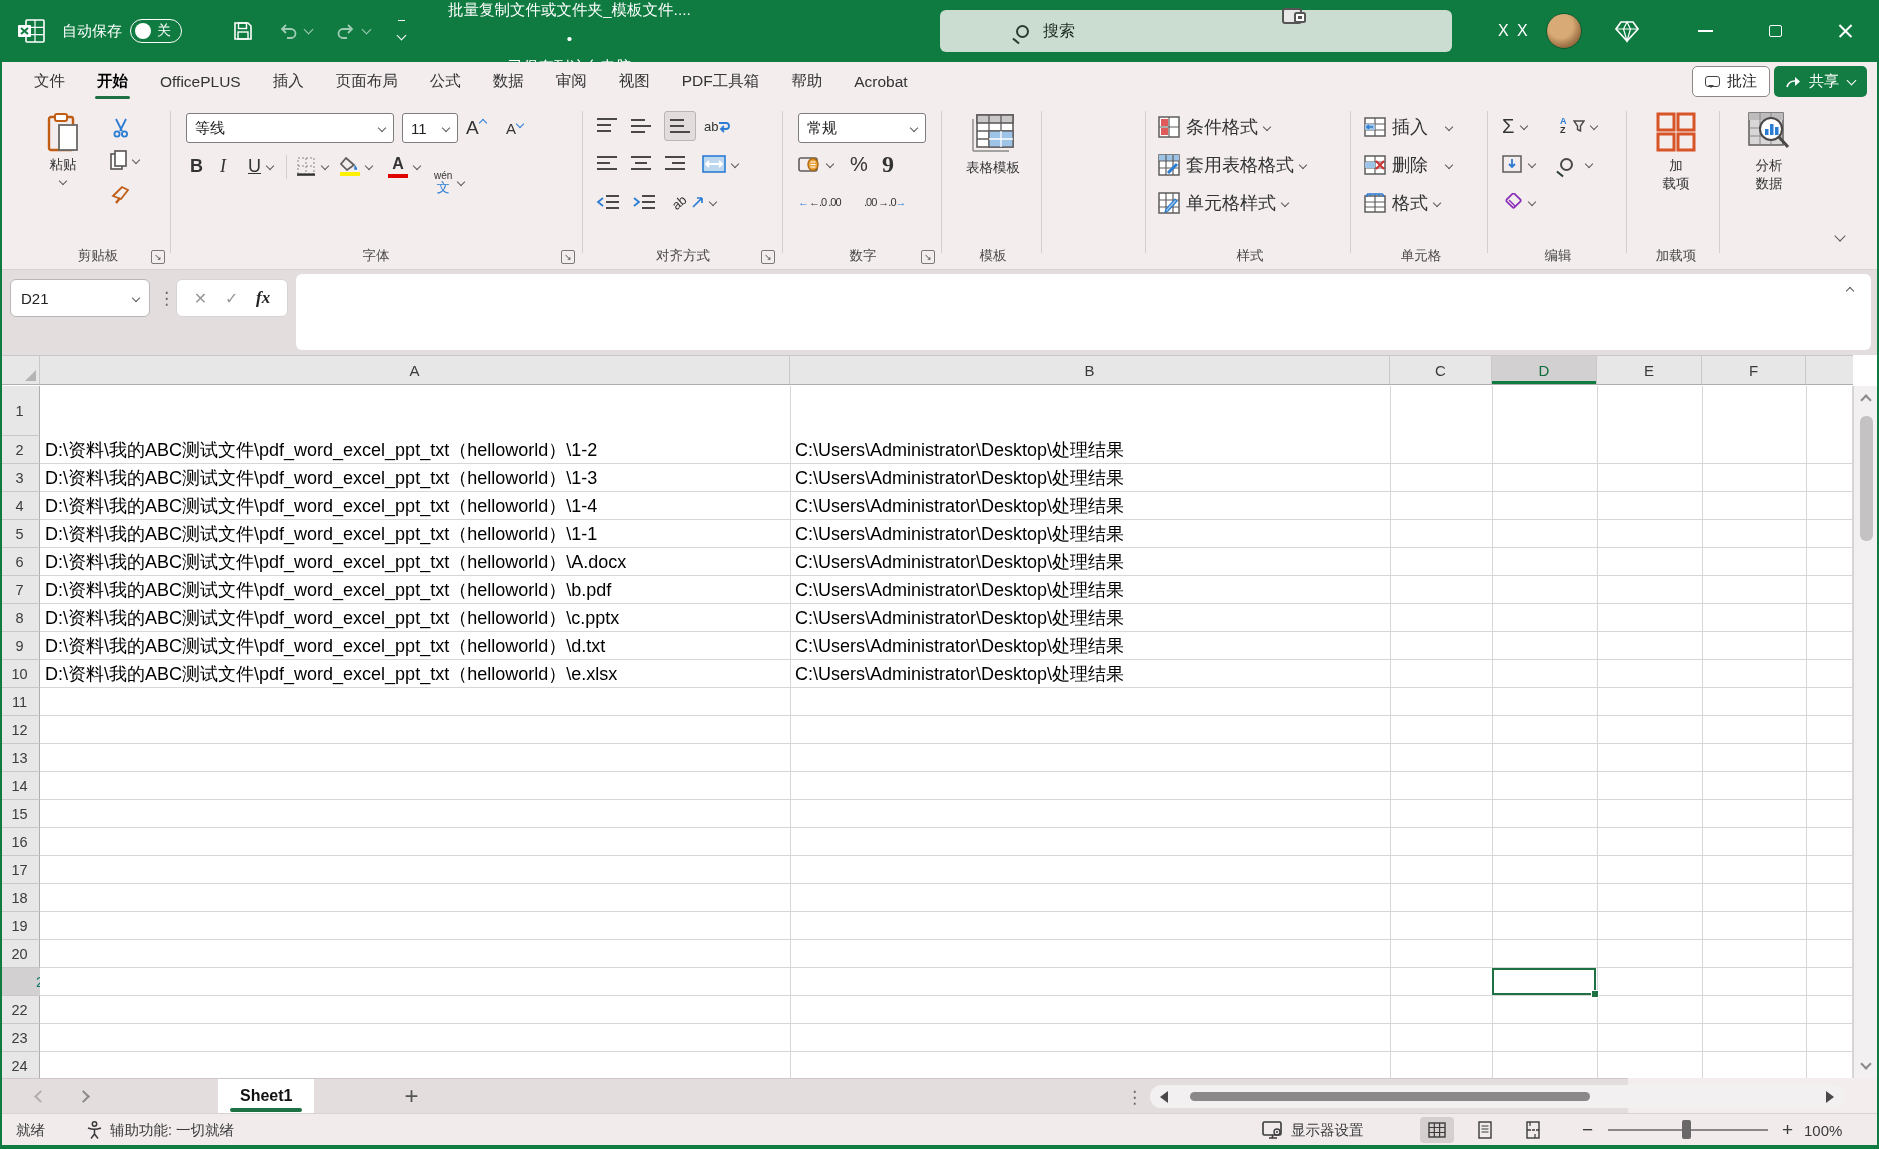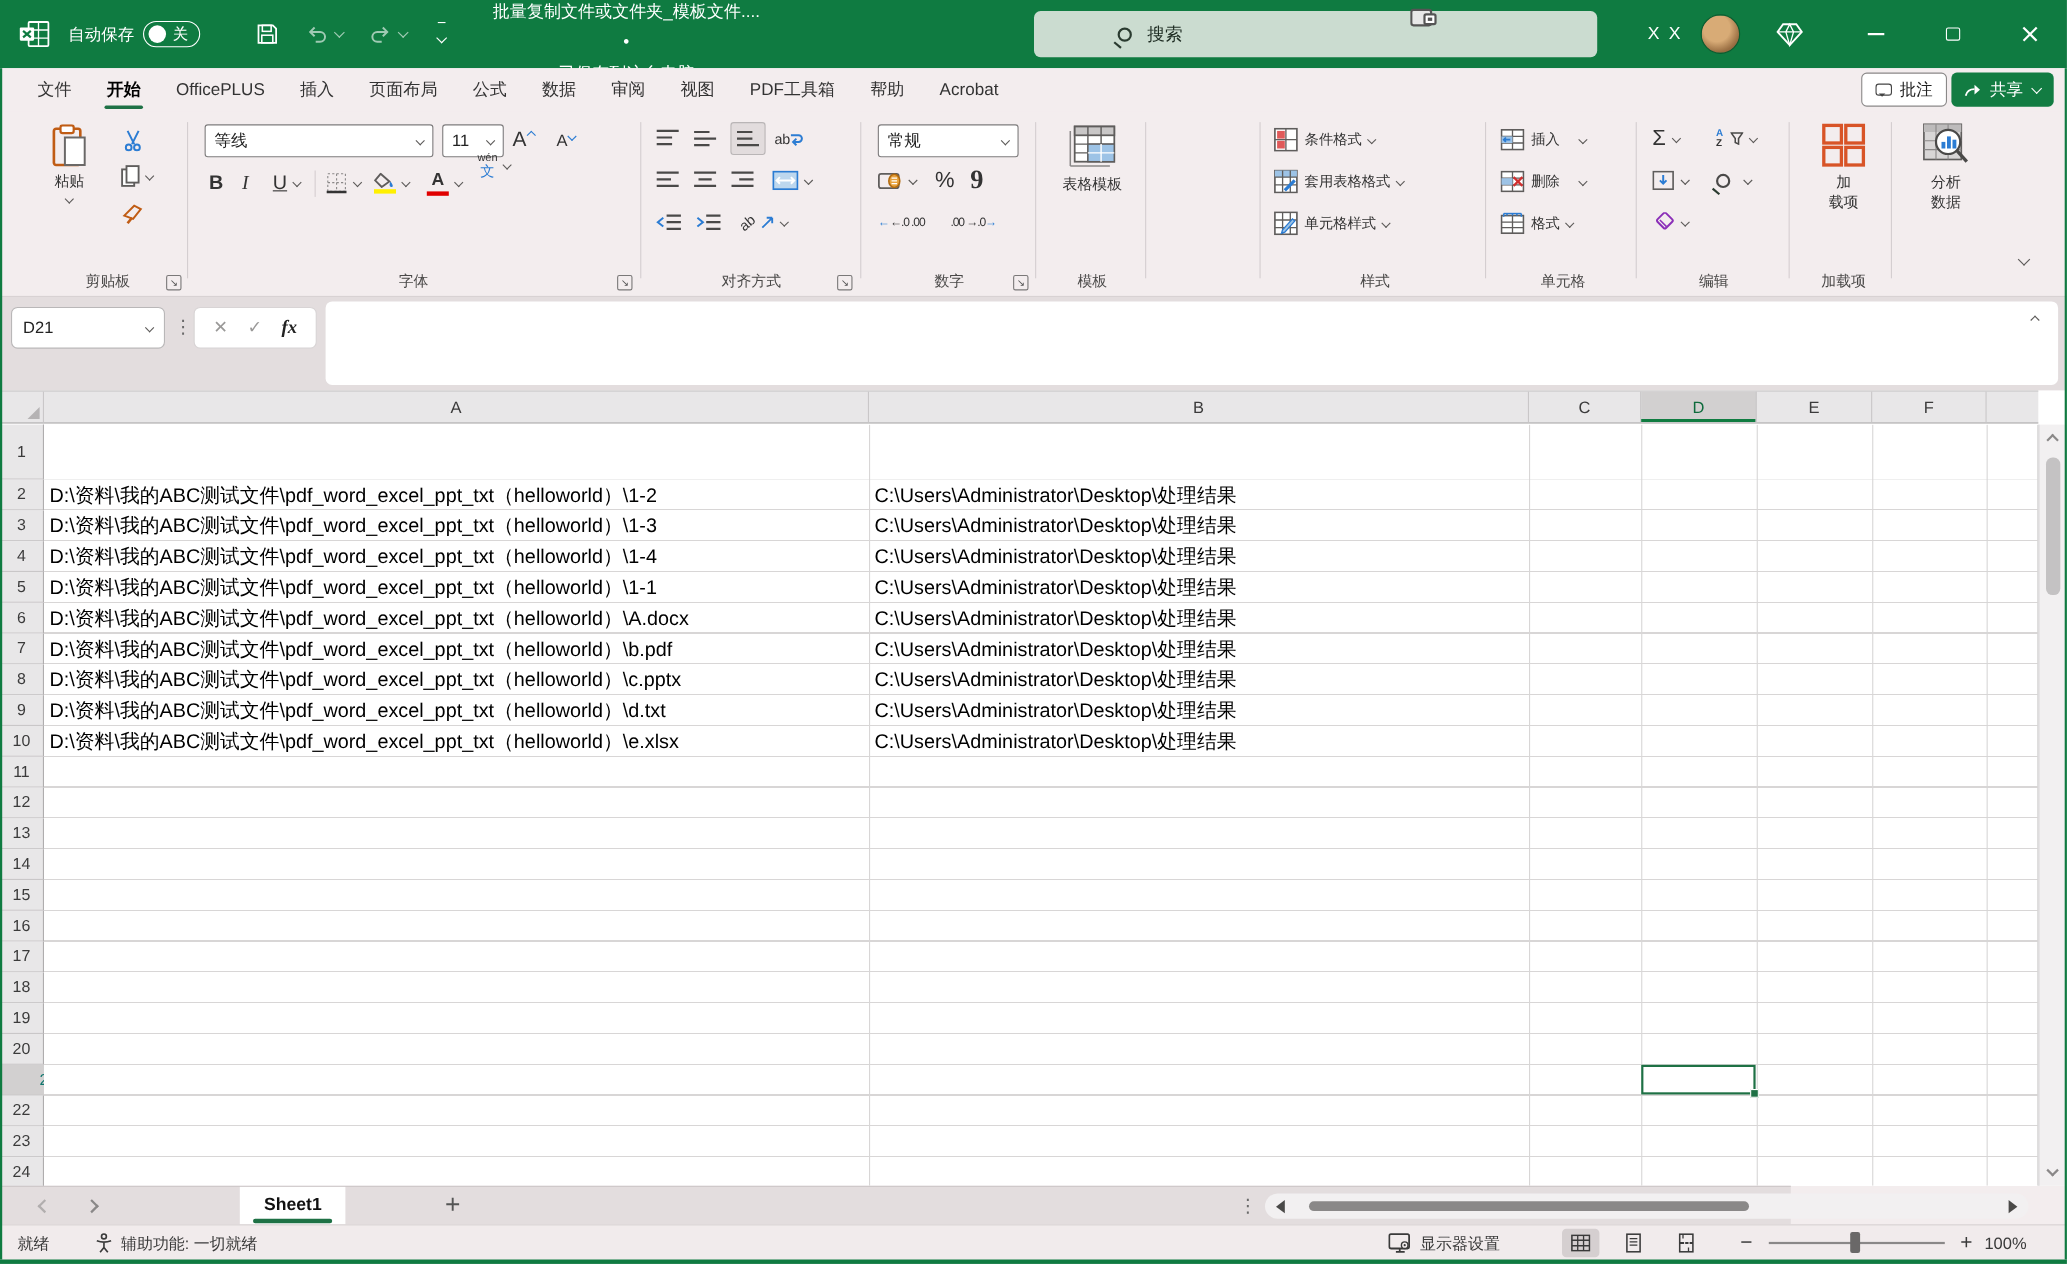--- a/index.html
+++ b/index.html
@@ -42,21 +42,21 @@
   .launch{position:absolute;bottom:6px;right:3px;width:14px;height:14px;border:1px solid #7a7878;border-radius:2px;color:#555;font-size:9px;line-height:12px;text-align:center;cursor:pointer;}
   .ch{display:inline-block;width:6px;height:6px;border-right:1.5px solid #5c5a58;border-bottom:1.5px solid #5c5a58;transform:rotate(45deg);vertical-align:middle;}
   .chup{transform:rotate(-135deg);}
   .bigbtn{position:absolute;display:flex;flex-direction:column;align-items:center;cursor:pointer;font-size:13.5px;color:#333;}
   .mini{position:absolute;display:flex;align-items:center;justify-content:center;cursor:pointer;height:26px;}
   .selbox{background:#fff;border:1px solid #7E7C7D;border-radius:3px;height:30px;display:flex;align-items:center;padding:0 8px;font-size:15px;color:#222;cursor:pointer;}
   .selbox .ch{margin-left:auto;}
   .btnface{font-size:17px;color:#333;}
   .ubar{display:block;height:4px;margin-top:1px;}
   svg{display:block;}
-  .stylrow{position:absolute;left:6px;display:flex;align-items:center;gap:6px;height:28px;font-size:13px;color:#333;cursor:pointer;white-space:nowrap;}
+  .stylrow{position:absolute;left:6px;display:flex;align-items:center;gap:6px;height:28px;font-size:18px;color:#333;cursor:pointer;white-space:nowrap;}
   
   #formula{position:absolute;left:0;top:270px;width:1879px;height:85px;background:#E3DDDE;}
   #namebox{position:absolute;left:10px;top:9px;width:140px;height:38px;background:#fff;border:1px solid #B9B7B8;border-radius:6px;display:flex;align-items:center;padding:0 10px;font-size:15px;color:#222;}
   #fxbox{position:absolute;left:176px;top:9px;width:112px;height:38px;background:#fff;border:1px solid #D8D4D5;border-radius:6px;display:flex;align-items:center;justify-content:space-around;padding:0 8px;}
   #finput{position:absolute;left:296px;top:4px;width:1575px;height:76px;background:#fff;border-radius:6px;font-size:15px;color:#222;padding:8px;}
   .vdots{color:#6a6a6a;font-size:17px;letter-spacing:0;}
   
   #sheet{position:absolute;left:0;top:355px;width:1879px;height:723px;background:#fff;}
   #colheaders{position:absolute;left:0;top:0;width:1853px;height:30px;display:flex;background:#E8E7E8;border-bottom:1px solid #AFADAE;border-top:1px solid #C9C7C8;}
   .colh{height:100%;border-right:1px solid #C9C7C8;display:flex;align-items:center;justify-content:center;font-size:15px;color:#3b3b3b;cursor:pointer;}
@@ -295,21 +295,21 @@
               <path d="M15 8c2 2.5 3 5 .8 5S14 10 15 8z" fill="#2B7CD3"></path>
             </svg>
             <span class="ubar" style="width:20px;background:#FFF000;"></span>
           </span>
         <span class="ch"></span>
       </div>
       <div class="mini" style="left:214px;top:52px;gap:6px;">
         <span style="text-align:center;"><span class="btnface" style="font-size:16px;font-weight:bold;">A</span><span class="ubar" style="width:20px;background:#E00000;"></span></span>
         <span class="ch"></span>
       </div>
-      <div class="mini" style="left:260px;top:36px;gap:6px;justify-content:flex-end;">
+      <div class="mini" style="left:260px;top:68px;gap:6px;justify-content:flex-end;">
         <span class="wen">
             <span class="p1">wén</span>
             <span class="p2">文</span>
           </span>
         <span class="ch"></span>
       </div>
       <div class="glabel">字体</div>
       <div class="launch">↘</div>
     </div>
     <div class="gdiv" style="left:582px;"></div>

